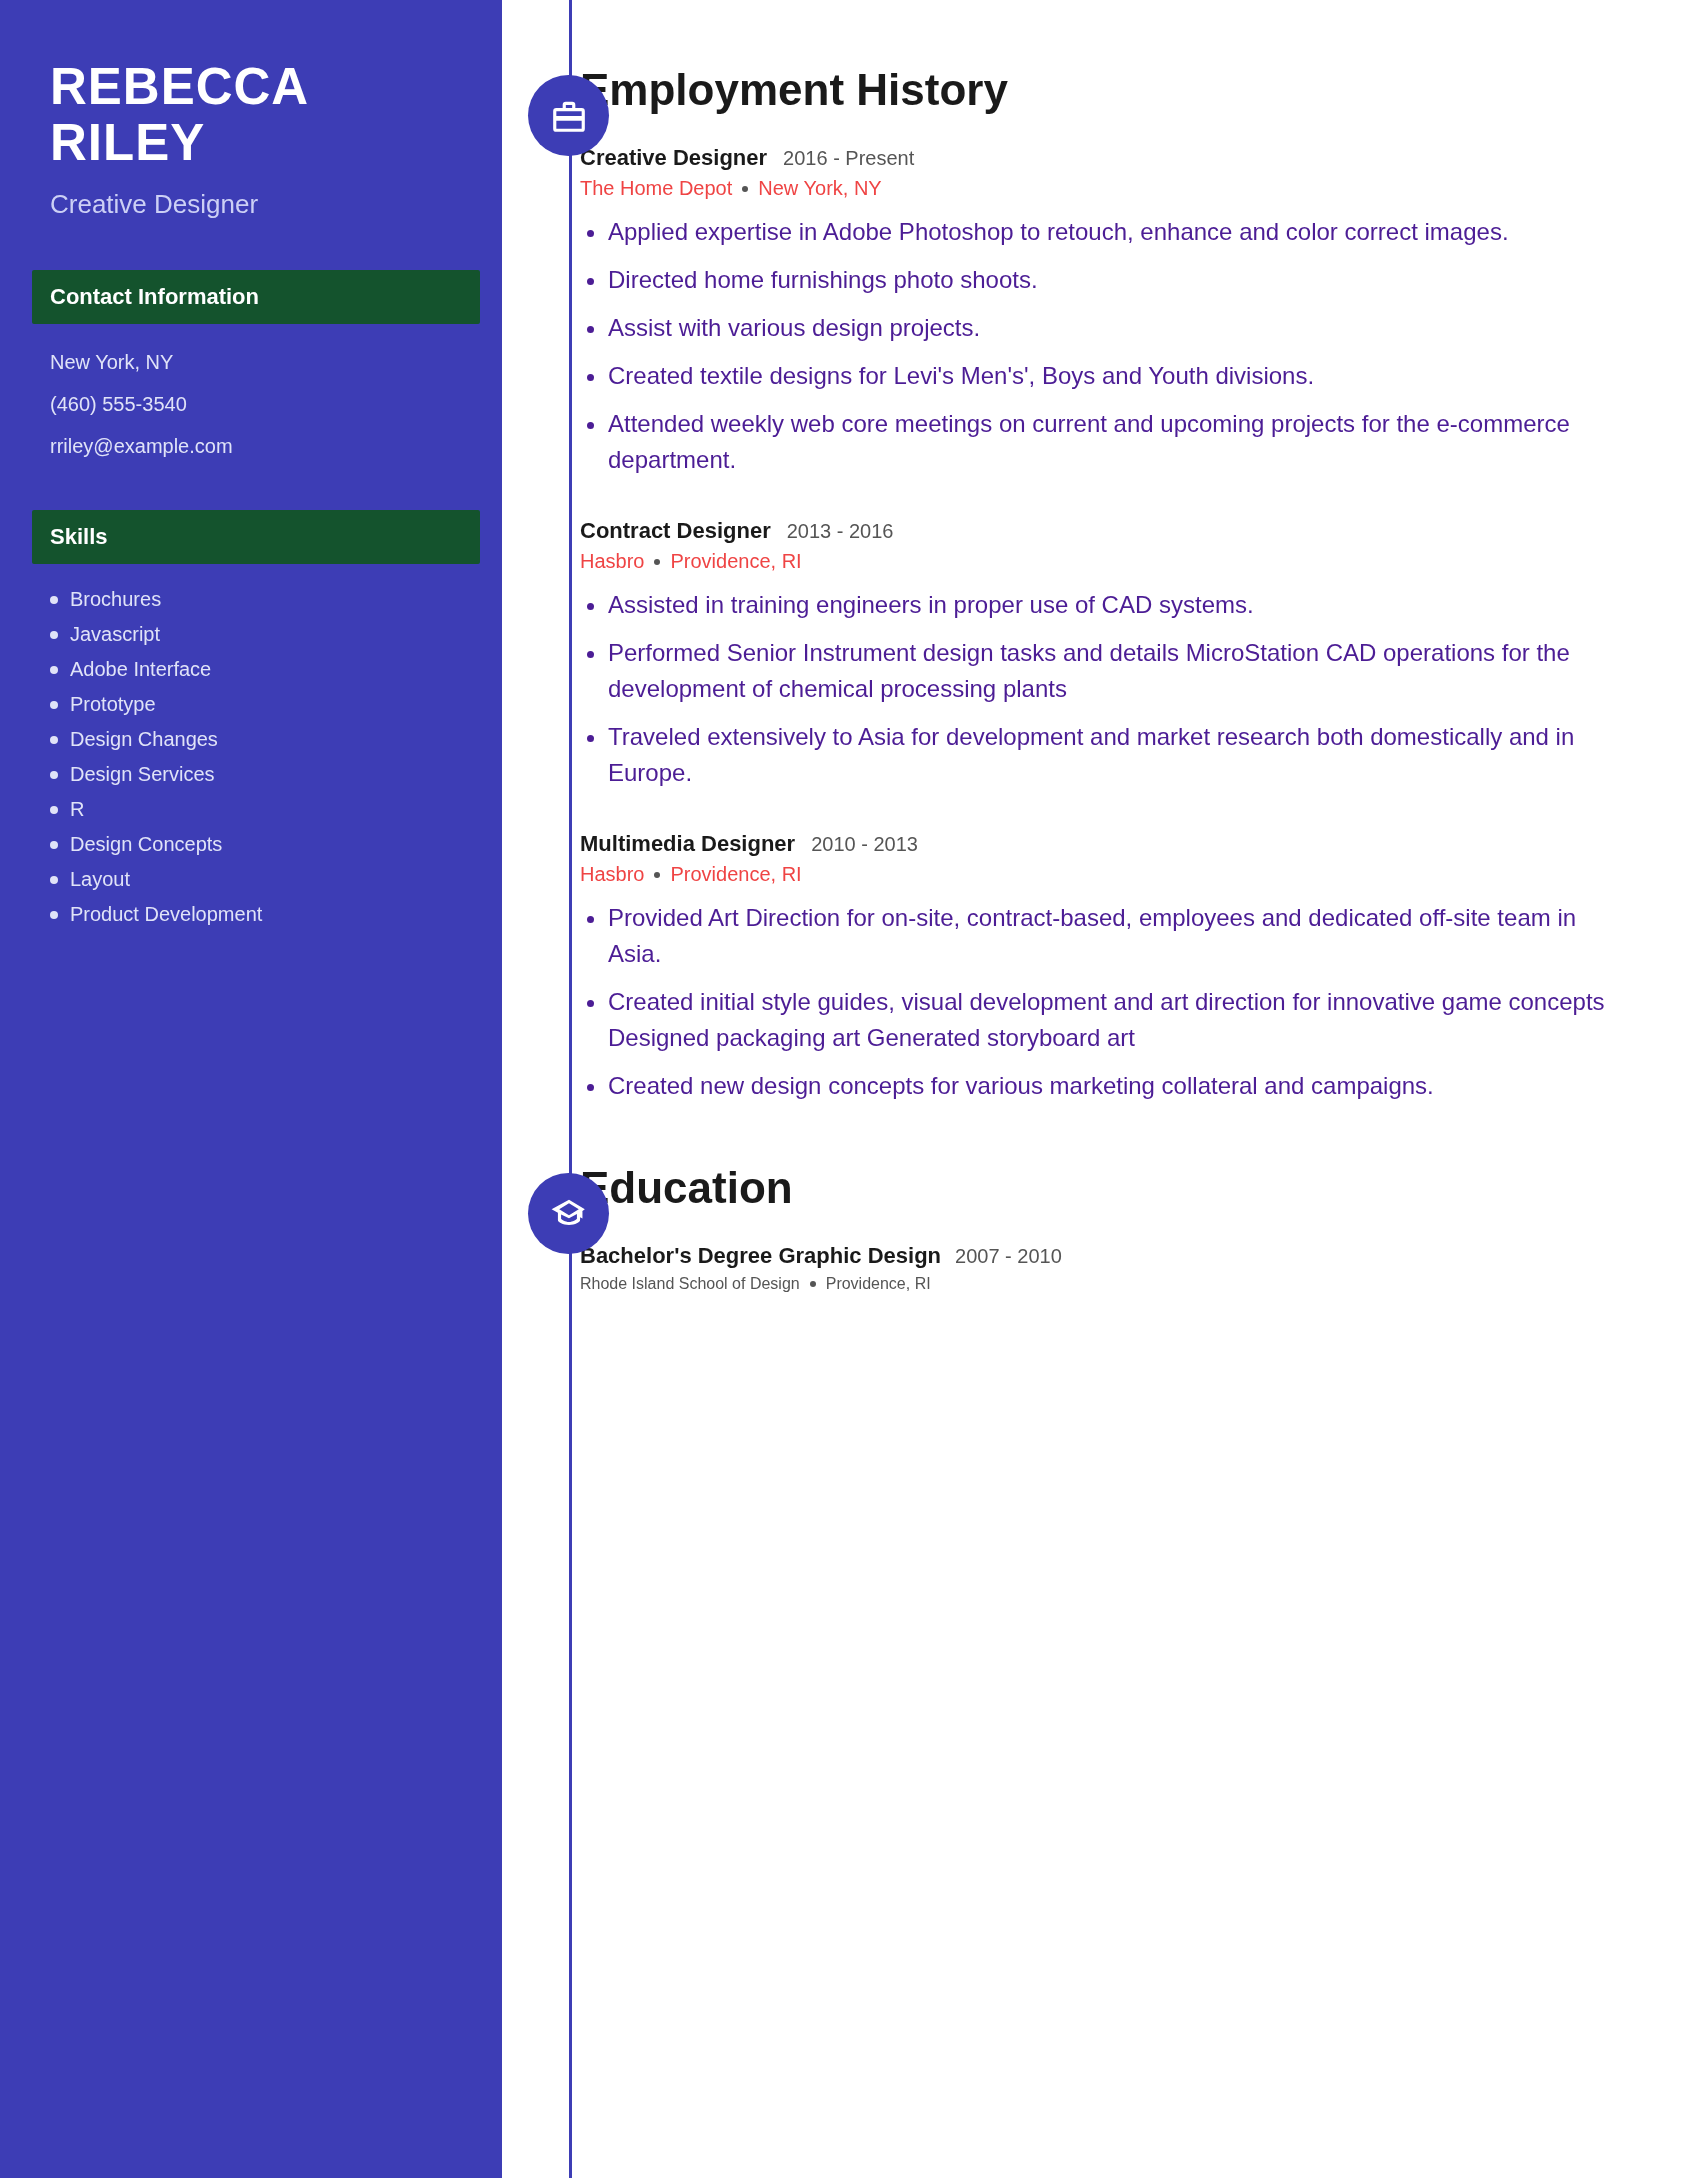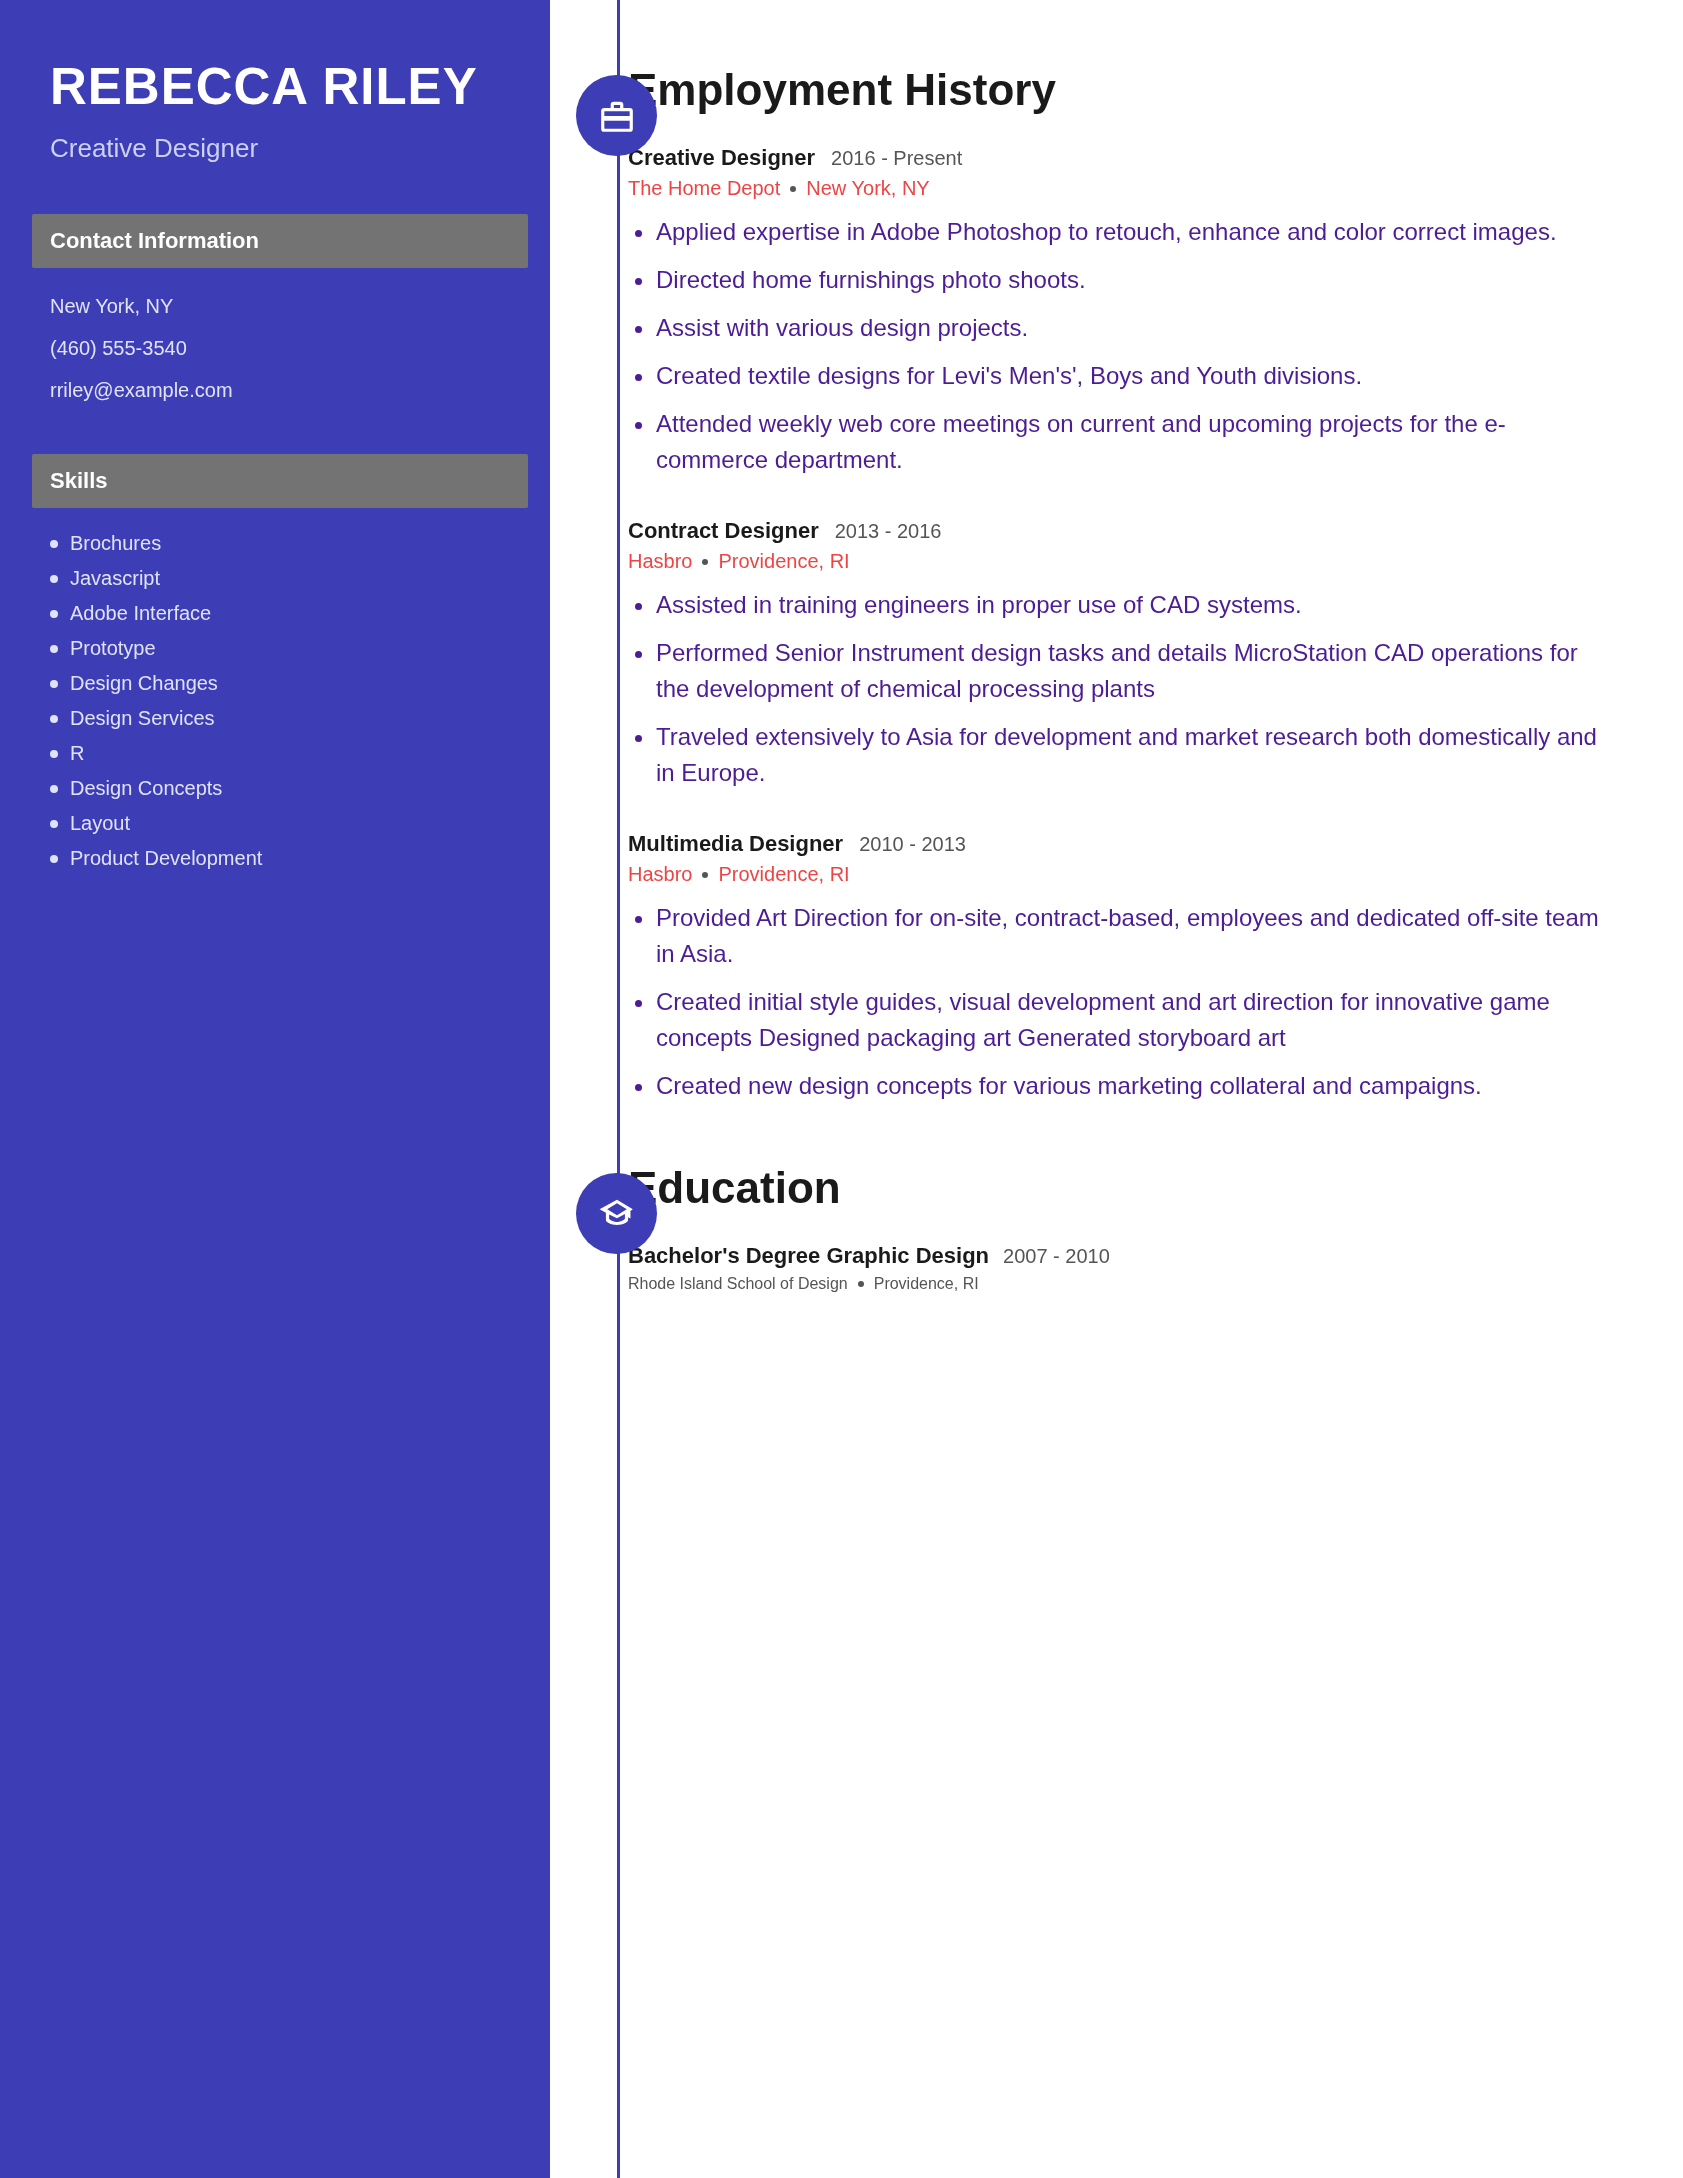--- a/index.html
+++ b/index.html
@@ -6,21 +6,21 @@
     body {
       font-family: 'Arial', sans-serif;
       width: 1683px;
       min-height: 2178px;
       display: flex;
       background: #fff;
     }
 
     
     .sidebar {
-      width: 550px;
+      width: 502px;
       min-height: 2178px;
       background-color: #3d3db5;
       color: #fff;
       padding: 59px 40px 59px 50px;
       flex-shrink: 0;
     }
 
     .sidebar-name {
       font-size: 51px;
       font-weight: 900;
@@ -32,21 +32,21 @@
     }
 
     .sidebar-title {
       font-size: 26px;
       font-weight: 400;
       color: #ccd0f5;
       margin-bottom: 50px;
     }
 
     .sidebar-section-header {
-      background-color: #737373;
+      background-color: #14532d;
       color: #fff;
       font-size: 22px;
       font-weight: 700;
       padding: 14px 18px;
       margin-bottom: 24px;
       margin-left: -18px;
       margin-right: -18px;
       border-radius: 2px;
     }
 

